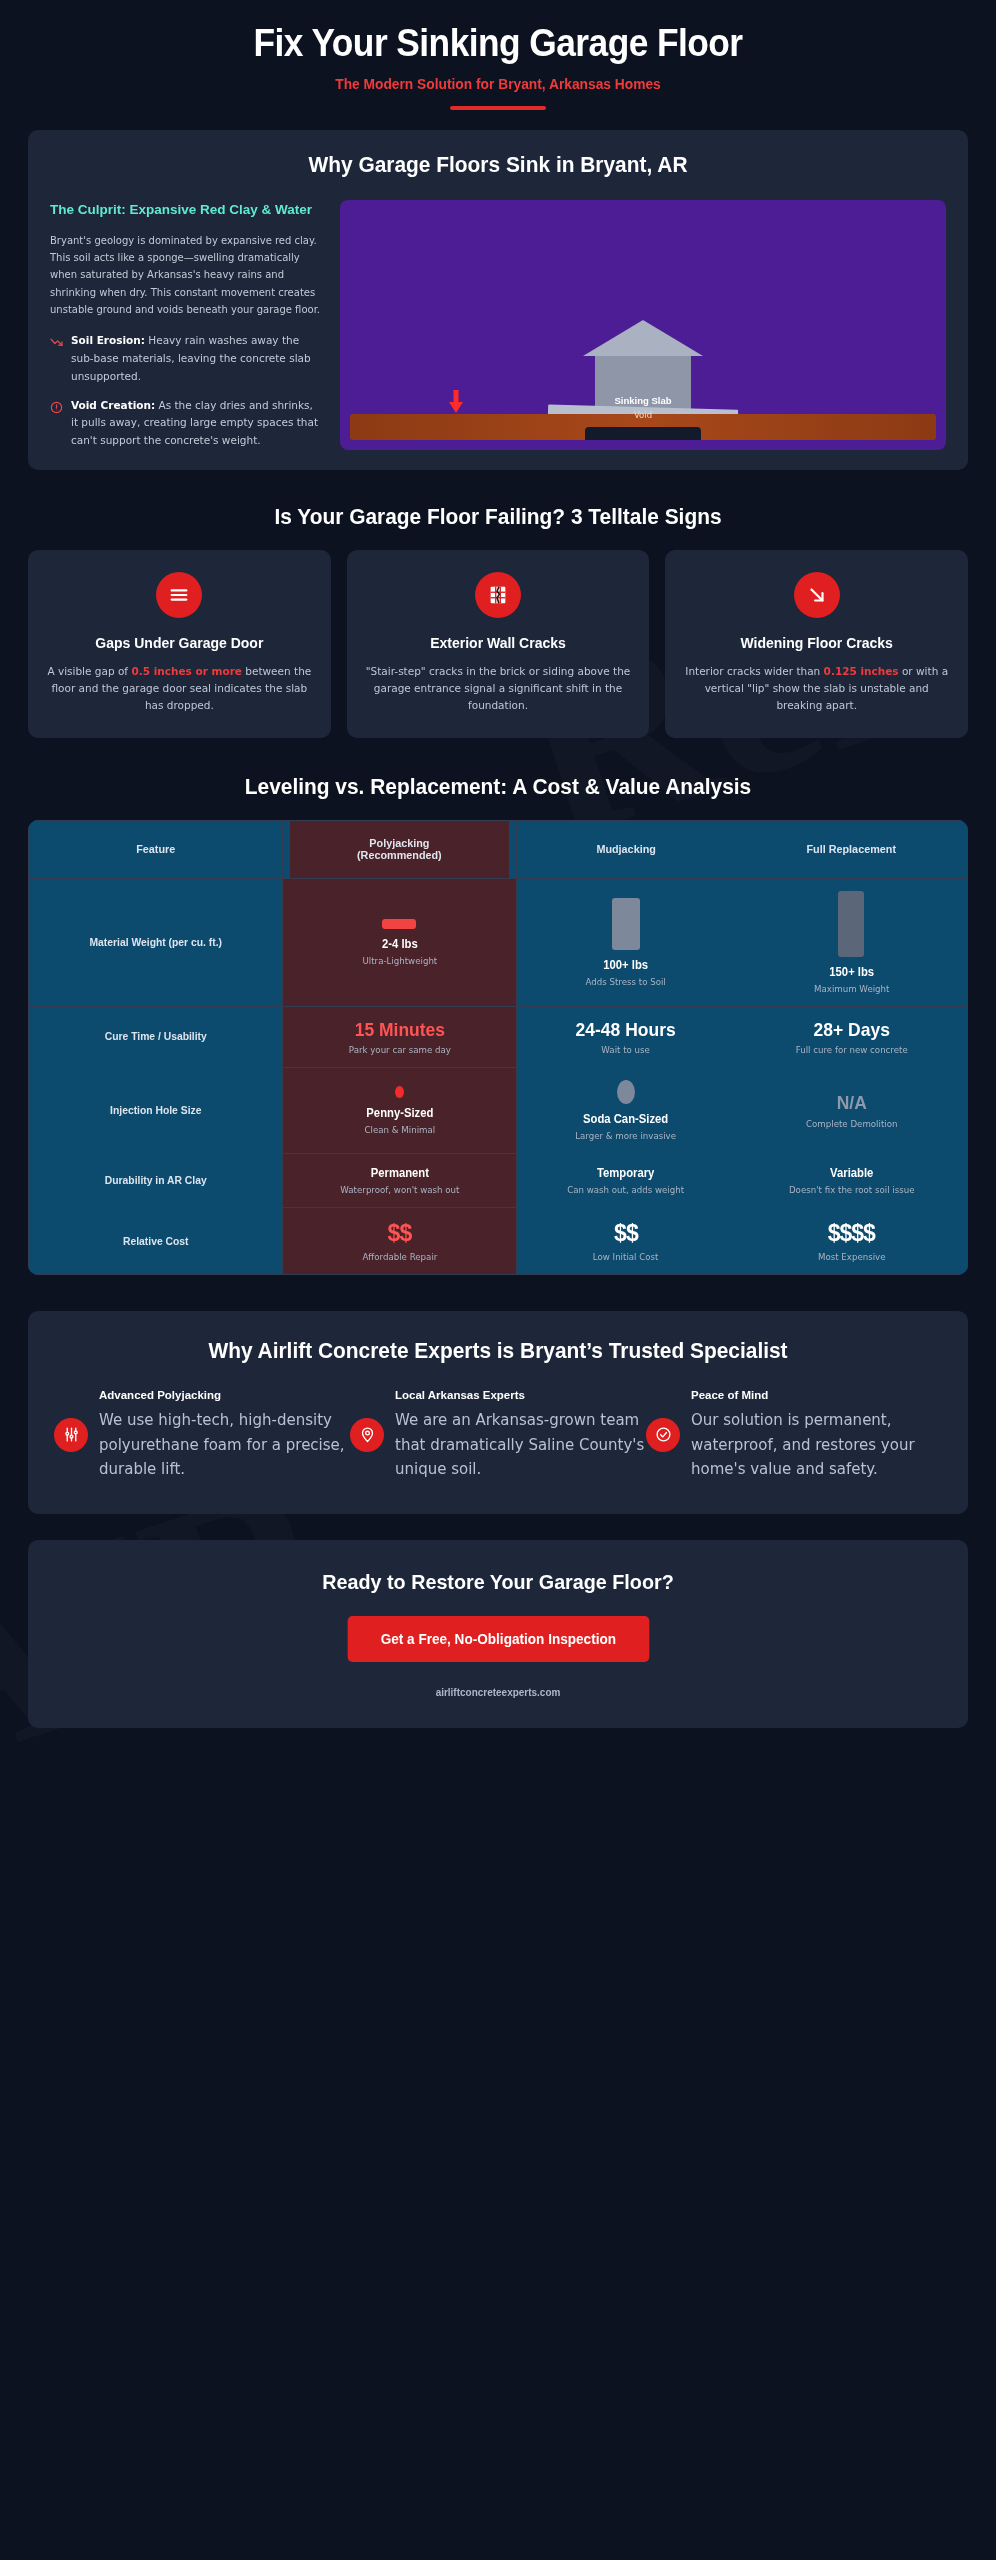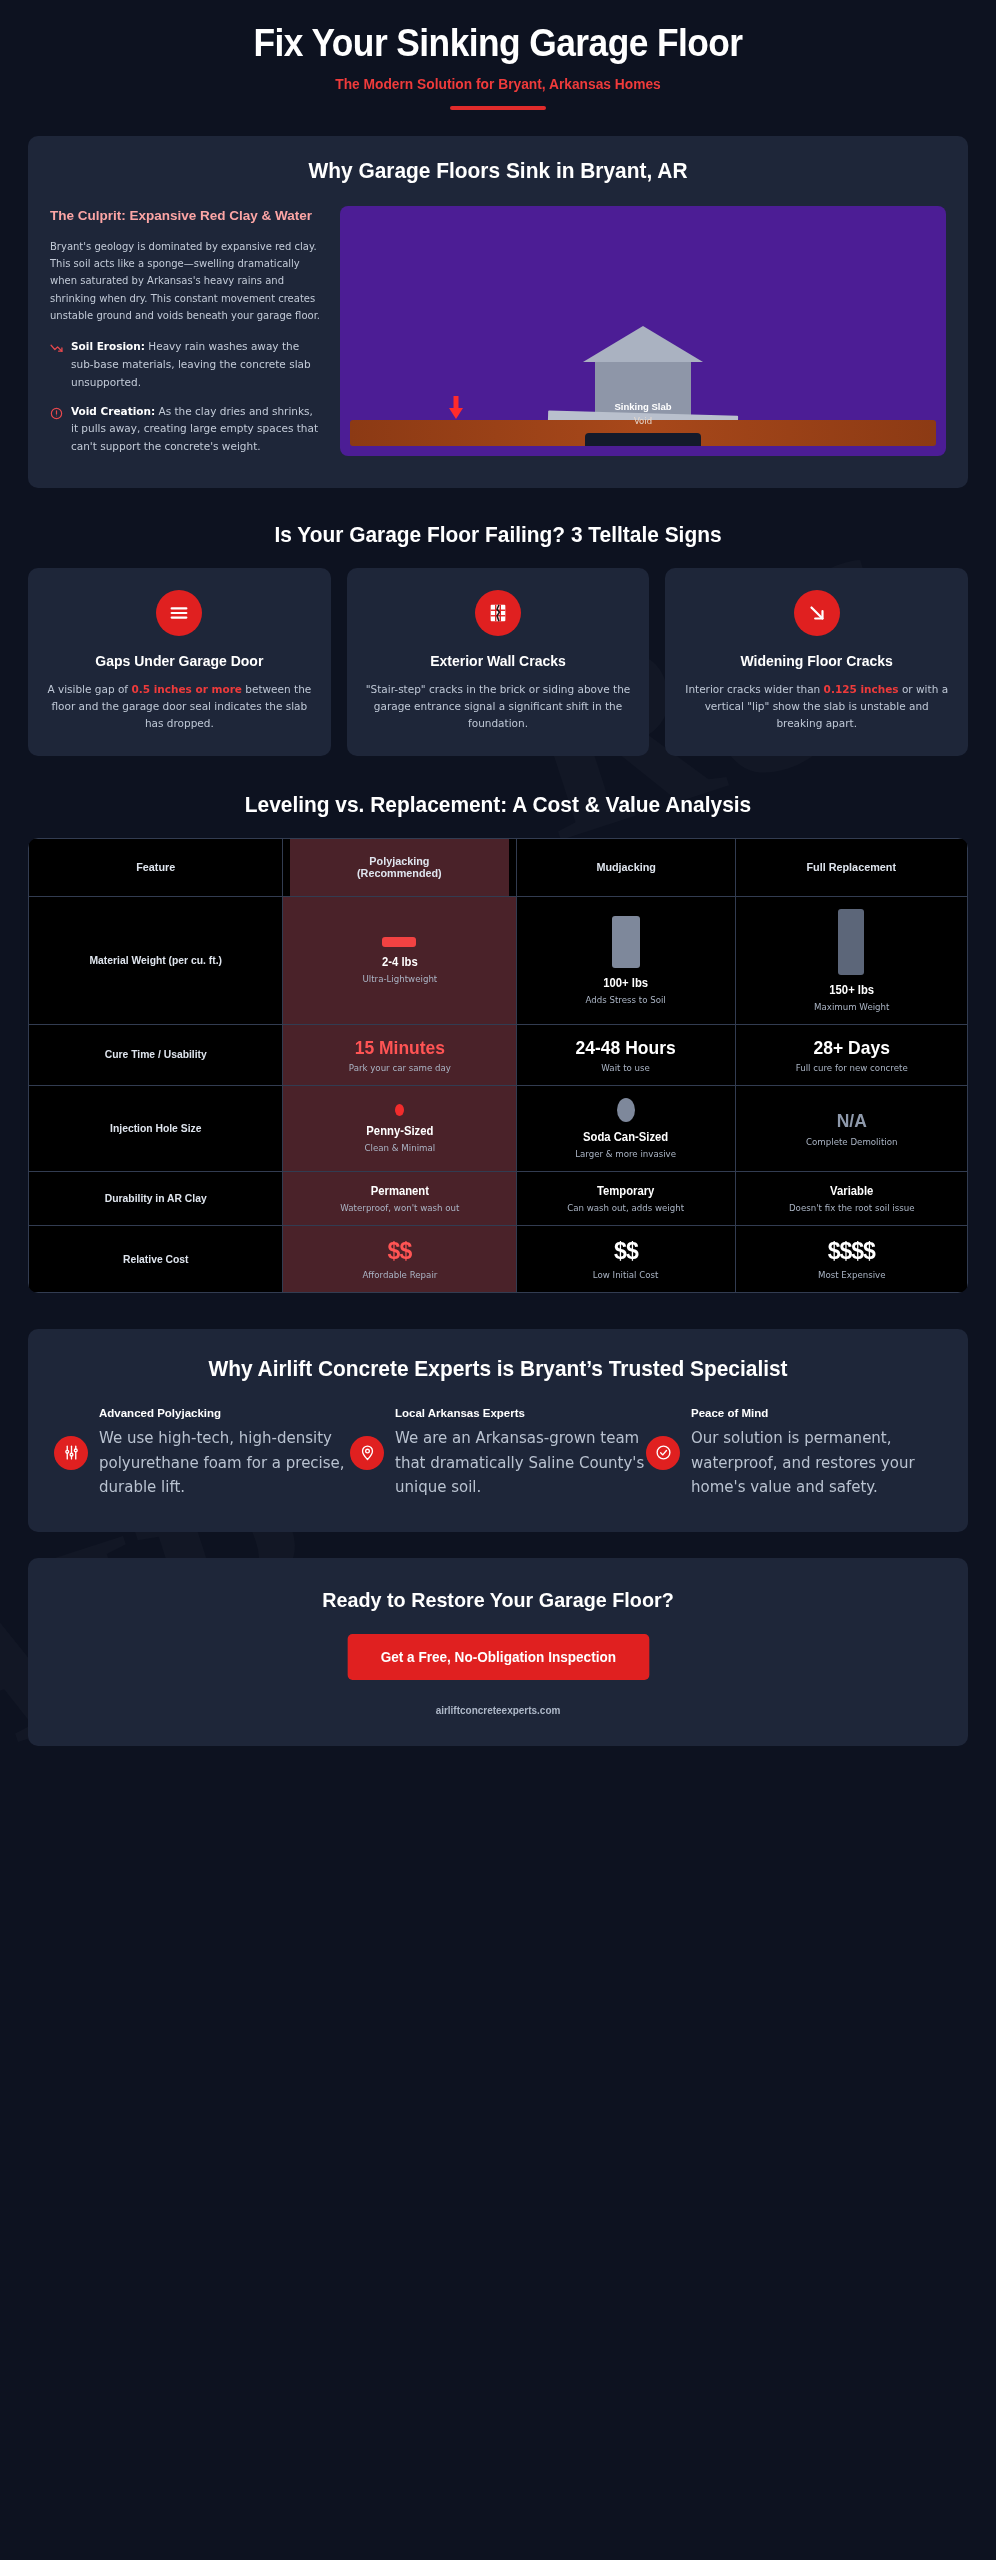--- a/index.html
+++ b/index.html
@@ -45,25 +45,25 @@
     background: #1e2639; border-radius: 10px;
     margin: 0 28px; position: relative; z-index: 2;
   }
   .sect-title {
     font-family: "Liberation Sans", sans-serif;
     font-weight: 700; font-size: 22px; color: #fff; text-align: center;
     transform: scaleX(0.95); transform-origin: center;
   }
 
   
-  .sec1 { padding: 22px 22px 32px; margin-top: 6px; }
+  .sec1 { padding: 22px 22px 20px; }
   .sec1 .body { display: flex; gap: 18px; margin-top: 22px; }
   .sec1 .left { width: 272px; flex: none; }
   .sub-red {
-    color: #fca5a5; font-weight: 700; font-size: 13.5px; line-height: 1.45;
+    color: #5eead4; font-weight: 700; font-size: 13.5px; line-height: 1.45;
     font-family: "Liberation Sans", sans-serif;
   }
   .para { margin-top: 13px; font-size: 10px; line-height: 1.72; color: #c3cbd8; }
   .bullets { margin-top: 14px; display: flex; flex-direction: column; gap: 11px; }
   .bullet { display: flex; gap: 8px; align-items: flex-start; }
   .bullet .bicon { flex: none; width: 13px; height: 13px; margin-top: 2px; }
   .bullet .btext { font-size: 10.5px; line-height: 1.7; color: #c3cbd8; }
   .bullet .btext b { color: #fff; font-weight: 700; }
 
   .illus {
@@ -107,21 +107,21 @@
   }
   .sign-title {
     font-family: "Liberation Sans", sans-serif;
     font-weight: 700; font-size: 14px; color: #fff; line-height: 1.32;
   }
   .sign-desc { margin-top: 10px; font-size: 10.5px; line-height: 1.62; color: #bfc8d6; }
   .sign-desc b { color: #ef3b3b; font-weight: 700; }
 
   
   .sec3 { margin-top: 36px; position: relative; z-index: 2; }
-  .tbl-wrap { margin: 20px 28px 0; background: #000000; border-radius: 10px; overflow: hidden; }
+  .tbl-wrap { margin: 20px 28px 0; background: #0c4a6e; border-radius: 10px; overflow: hidden; }
   table { width: 100%; border-collapse: collapse; }
   th, td {
     border: 1px solid #323c51; text-align: center; vertical-align: middle;
     padding: 12px 8px;
   }
   th {
     font-family: "Liberation Sans", sans-serif;
     font-weight: 700; font-size: 11.5px; color: #dfe5ee; height: 58px;
     transform: scaleX(0.94);
   }

